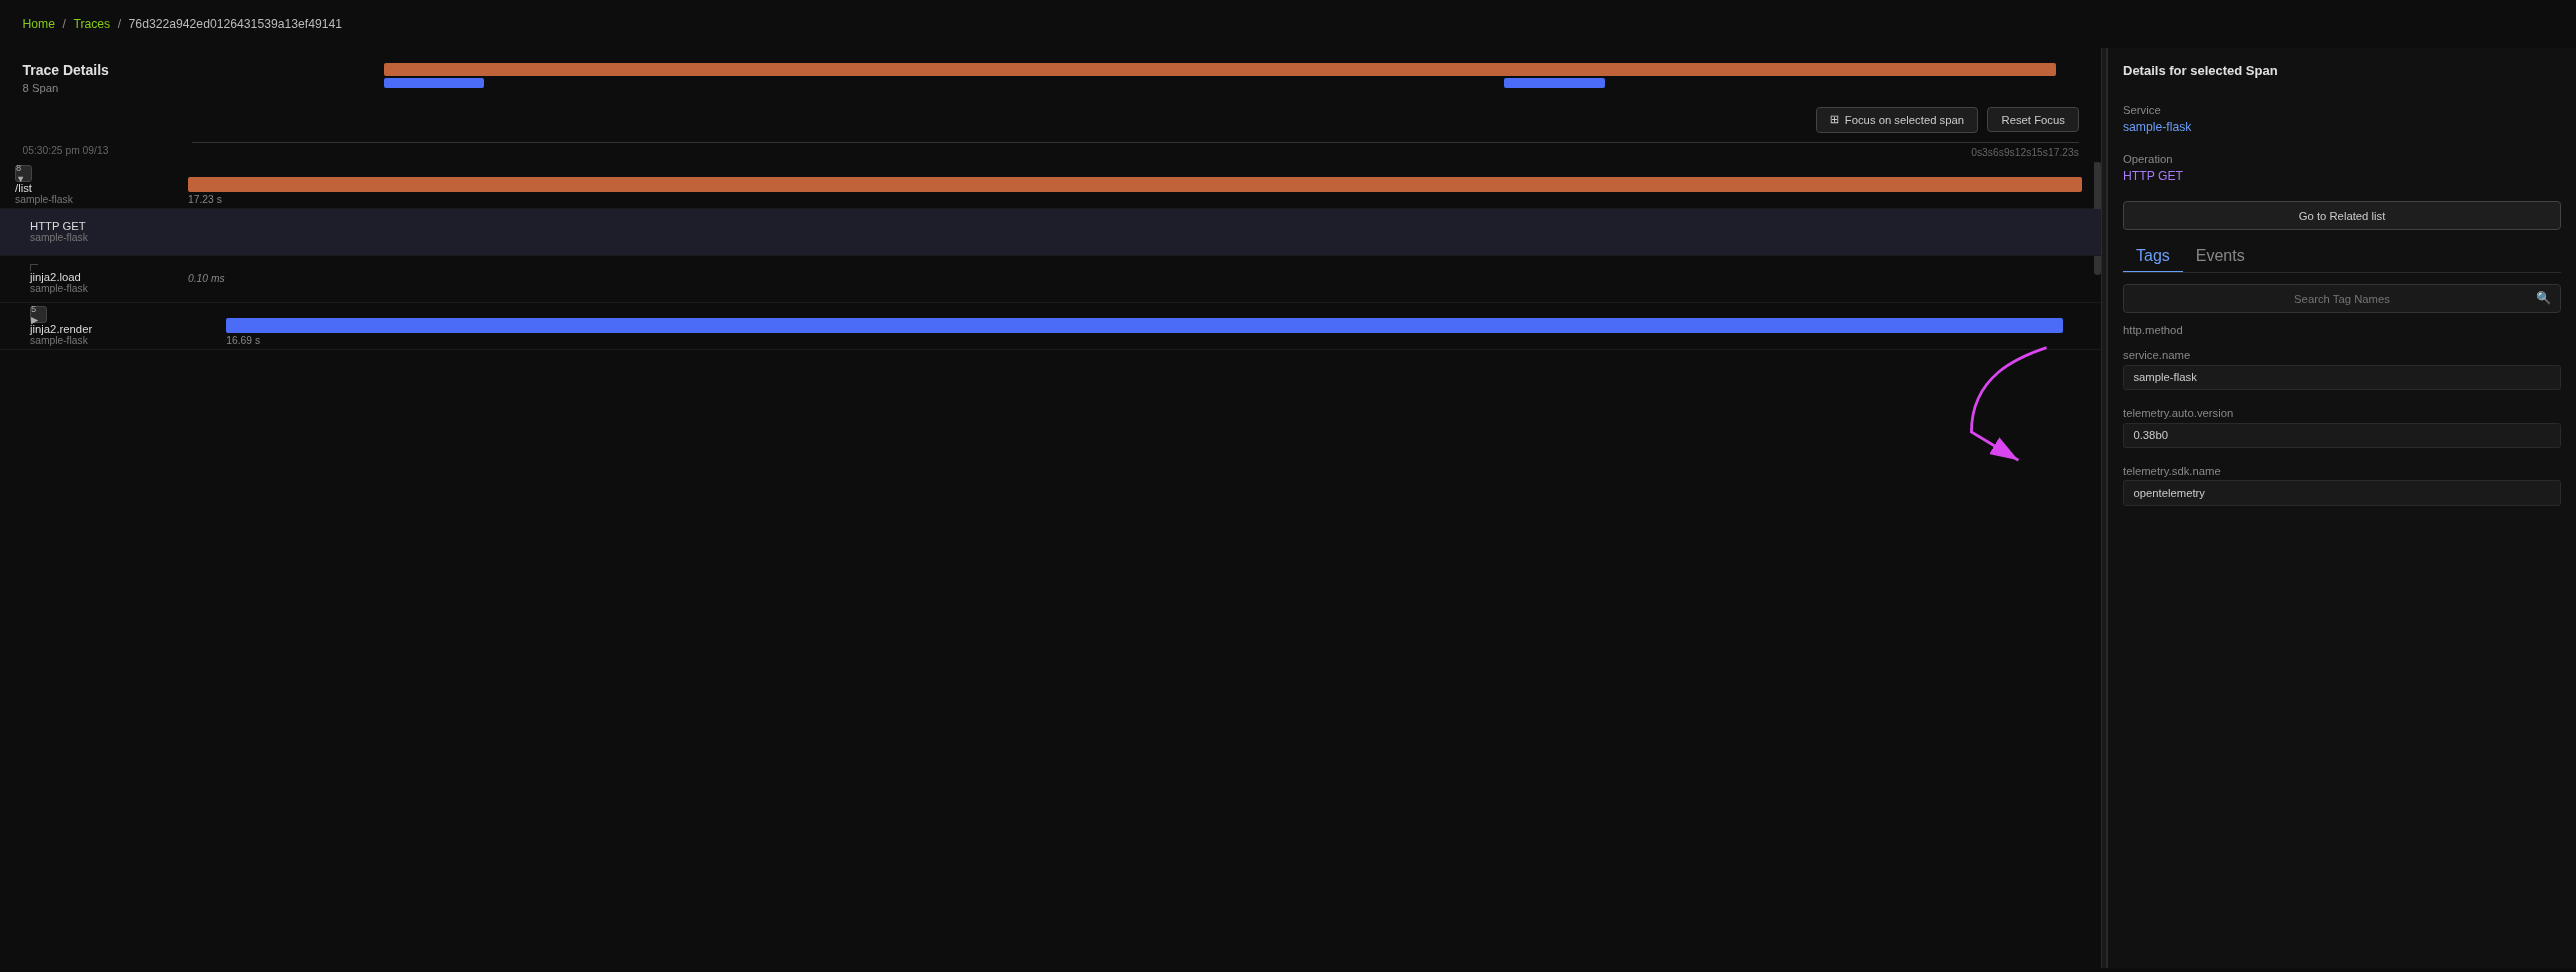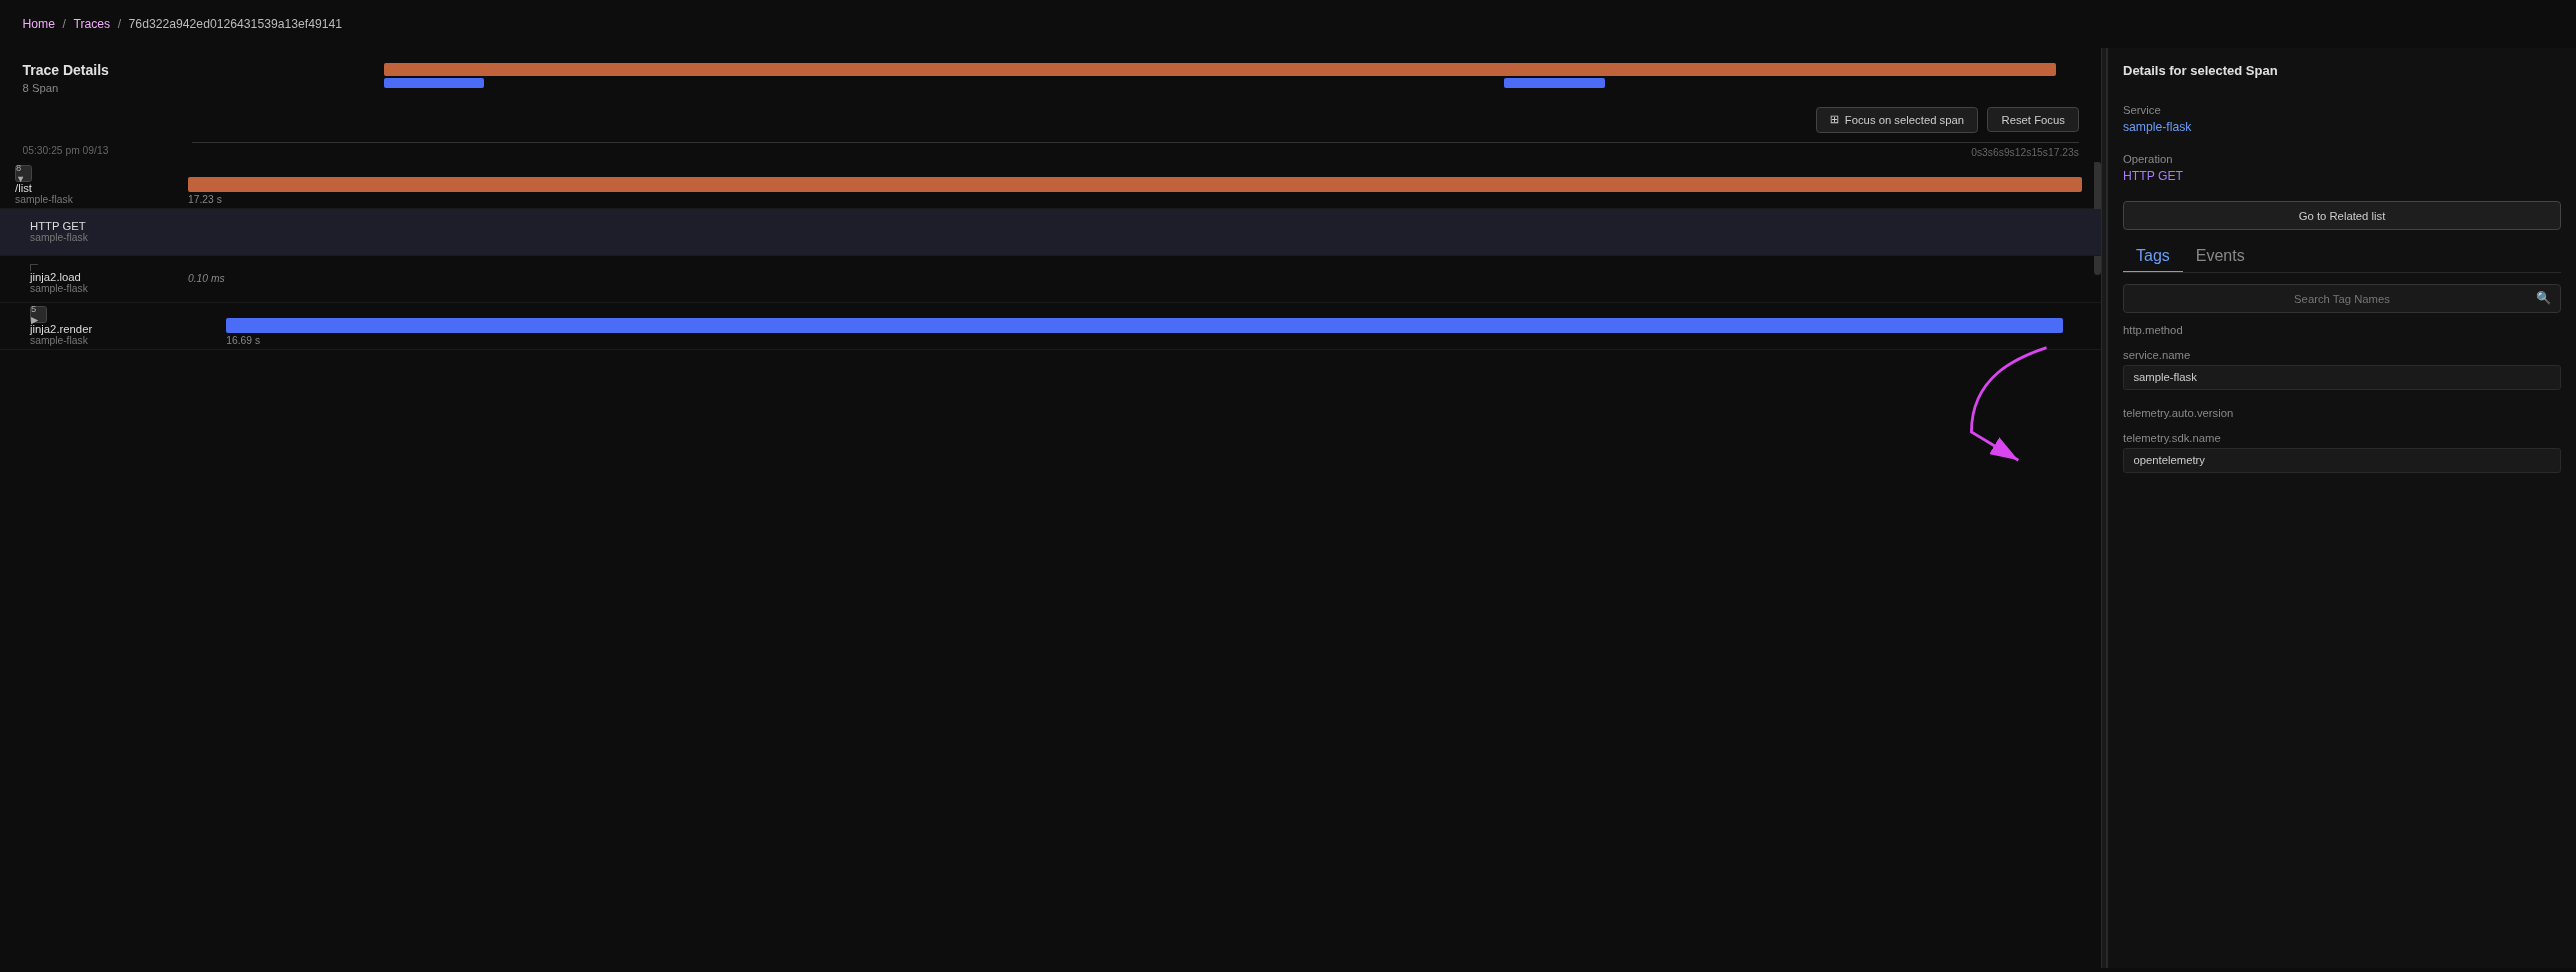--- a/index.html
+++ b/index.html
@@ -13,21 +13,21 @@
       overflow: hidden;
     }
     .breadcrumb {
       padding: 17px 22.5px;
       font-size: 12.2px;
       color: #888;
       display: flex;
       gap: 7.5px;
       align-items: center;
     }
-    .breadcrumb a { color: #f0abfc; text-decoration: none; }
+    .breadcrumb a { color: #84cc16; text-decoration: none; }
     .breadcrumb span { color: #888; }
     .breadcrumb .current { color: #bbb; }
 
     .main-layout {
       display: flex;
       height: calc(973px - 53px);
     }
 
     .trace-panel {
       flex: 1;
@@ -500,20 +500,21 @@
       <input class="search-tag-input" type="text" placeholder="Search Tag Names" style="">
       <span class="search-tag-icon">🔍</span>
     </div>
 
     <div class="tag-section-label">http.method</div>
 
     <div class="tag-section-label">service.name</div>
     <div class="tag-value-box">sample-flask</div>
 
     <div class="tag-section-label">telemetry.auto.version</div>
+    <div class="tag-value-box">0.38b0</div>
 
     <div class="tag-section-label">telemetry.sdk.name</div>
     <div class="tag-value-box">opentelemetry</div>
 
   </div>
 </div>
 
 <svg style="position:fixed;top:0;left:0;pointer-events:none;width:2576px;height:973px;" viewBox="0 0 2744 1036" width="2576" height="973">
   <defs>
     <marker id="arrowhead" markerWidth="10" markerHeight="7" refX="10" refY="3.5" orient="auto">

